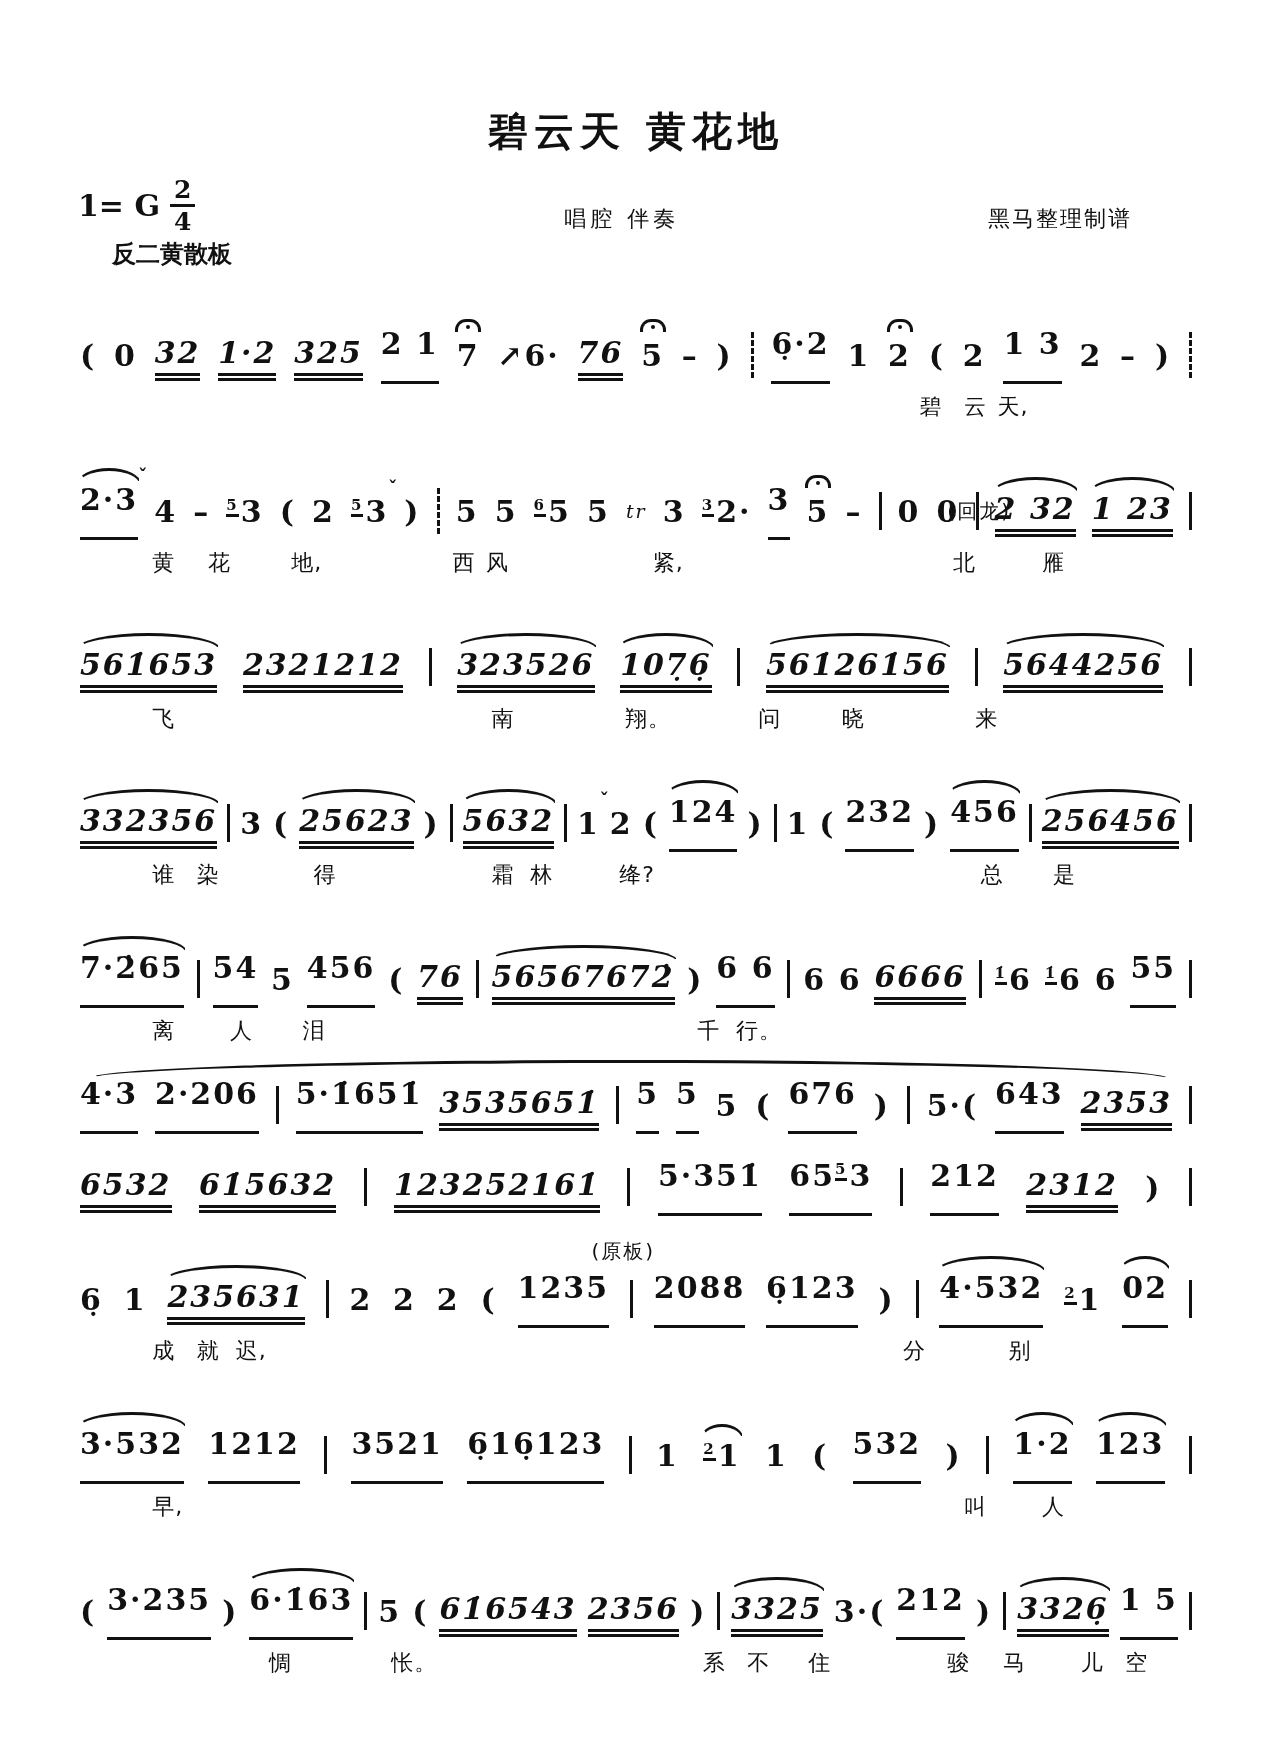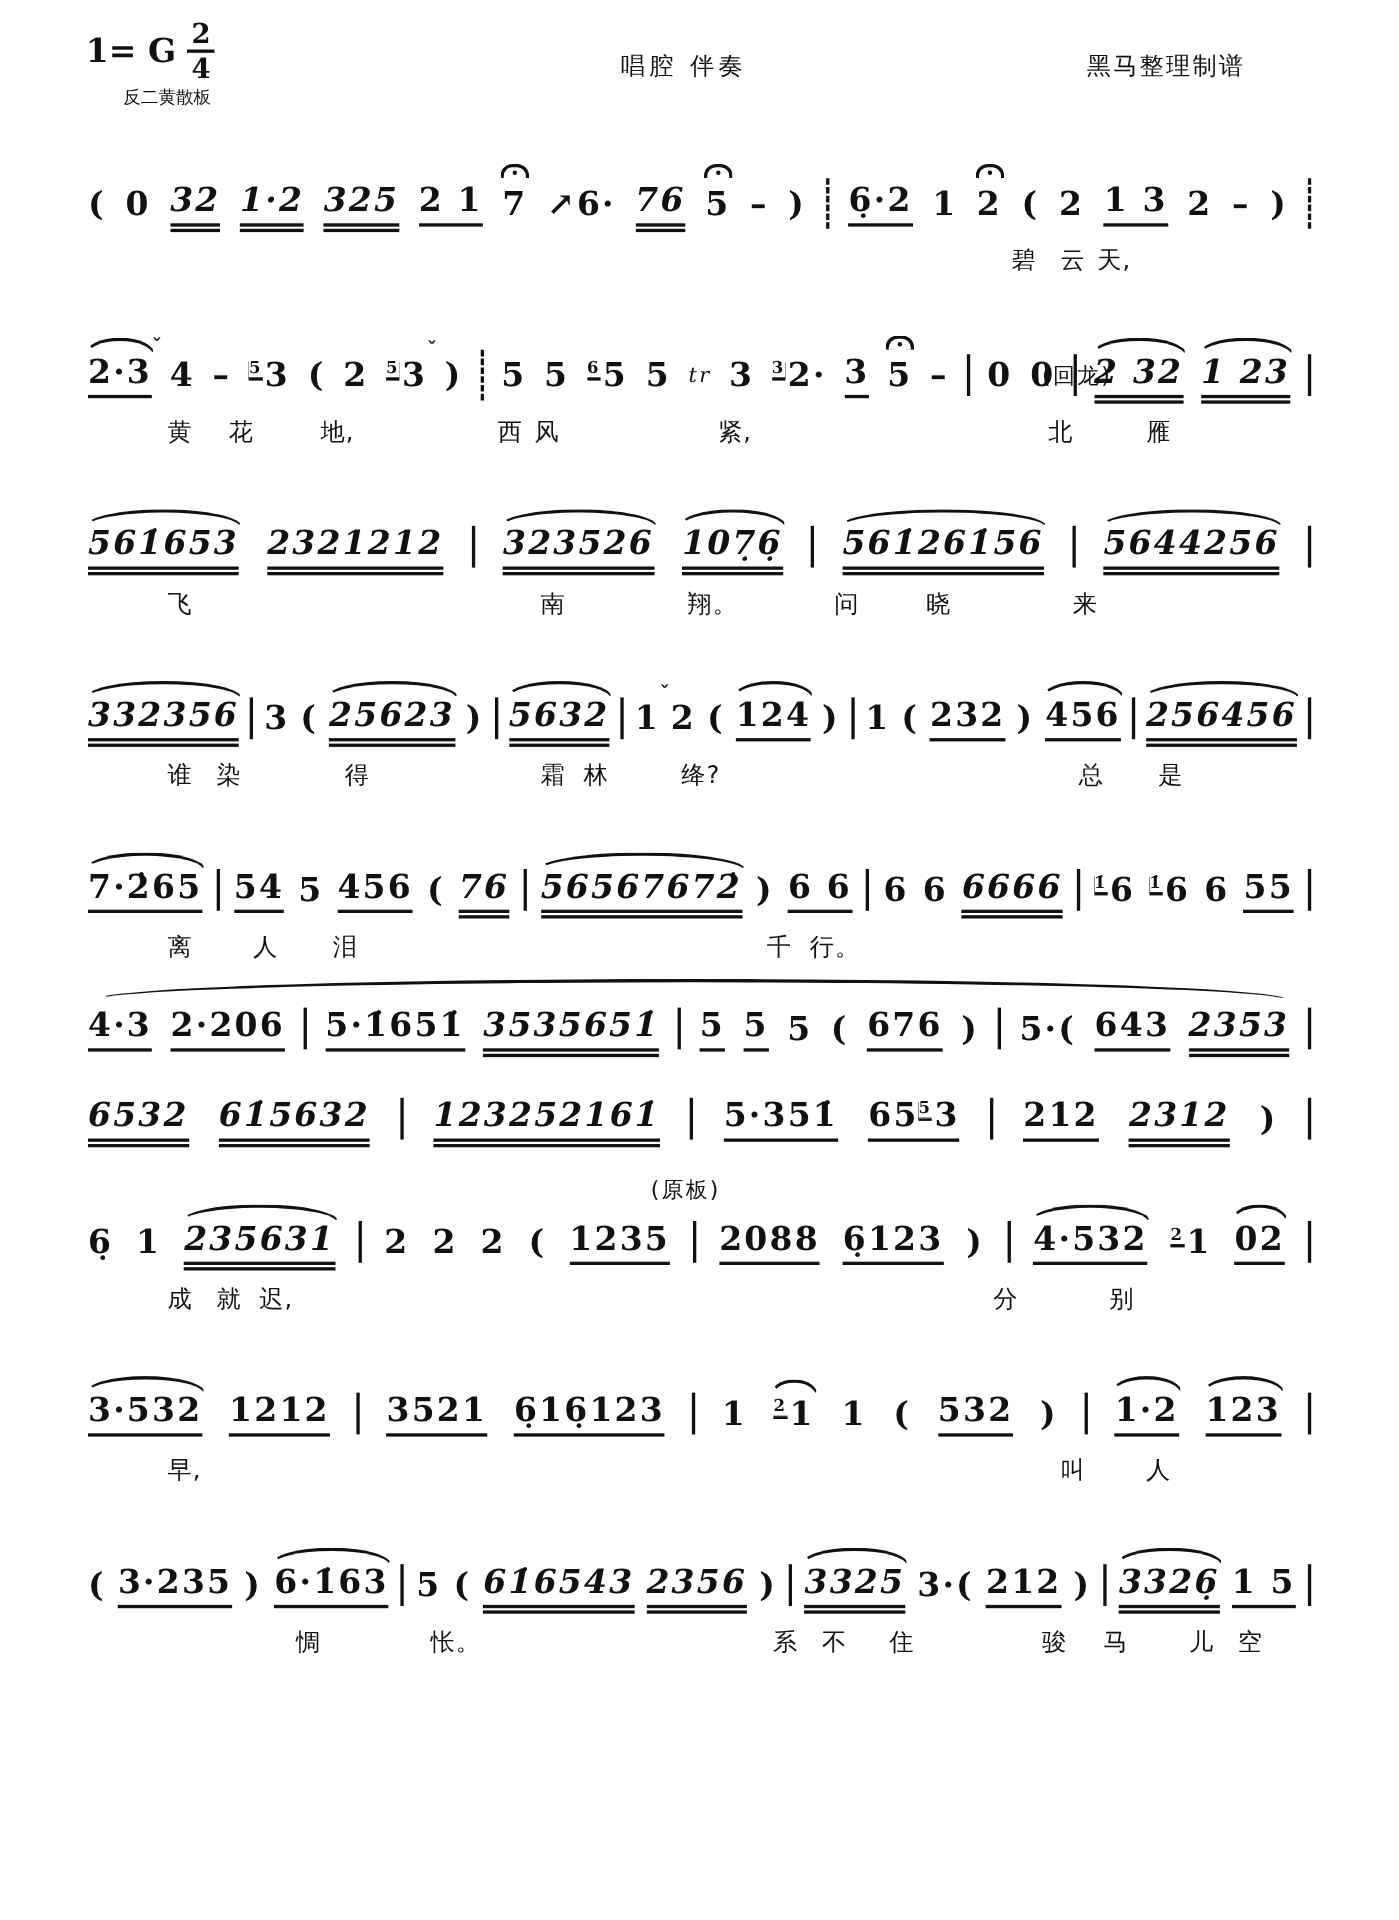--- a/index.html
+++ b/index.html
@@ -10,34 +10,34 @@
          letter-spacing:6px;font-family:"DejaVu Sans","Liberation Sans",sans-serif;}
   .meta{display:flex;align-items:flex-end;justify-content:space-between;
         margin:18px 0 0 0;padding:0 140px 0 78px;}
   .keysig{font:700 30px "DejaVu Serif","Liberation Serif",serif;display:flex;align-items:center;}
   .ts{display:inline-flex;flex-direction:column;align-items:center;line-height:1;
       font-size:25px;font-weight:700;margin-left:10px;}
   .ts .t{border-bottom:3px solid #111;padding:0 4px 2px;}
   .ts .b{padding-top:2px;}
   .voice{font-size:22px;letter-spacing:4px;margin-left:60px;}
   .credit{font-size:22px;letter-spacing:2px;}
-  .tempo{font-size:16px;font-weight:400;margin:4px 0 0 112px;}
+  .tempo{font-size:24px;font-weight:700;margin:4px 0 0 112px;}
   .score{padding:0 80px;}
   .m-line{position:relative;margin-top:58px;}
   .m-line.no-lyrics{margin-top:28px;}
   .ann{position:absolute;top:-34px;font-size:20px;letter-spacing:2px;}
   .notes{display:flex;justify-content:space-between;align-items:center;height:54px;position:relative;}
   .notes.fullslur::before{content:'';position:absolute;left:0.5%;right:2%;top:-18px;height:14px;
         border:2px solid transparent;border-top:3px solid #111;
         border-radius:50% 50% 0 0/100% 100% 0 0;}
   .tok{position:relative;font:700 30px "DejaVu Serif","Liberation Serif",serif;
        letter-spacing:2px;white-space:pre;}
   .tok.tr{font-style:italic;font-size:19px;font-weight:400;}
   .core{display:inline-block;}
-  .core.u1{border-bottom:3px solid #111;padding-bottom:3px;}
+  .core.u1{border-bottom:3px solid #111;padding-bottom:20px;}
   .core.u2{position:relative;border-bottom:3px solid #111;padding-bottom:3px;font-style:italic;}
   .core.u2::after{content:'';position:absolute;left:0;right:0;bottom:-8px;height:3px;background:#111;}
   .slur{position:absolute;left:-3px;right:-3px;top:-14px;height:11px;
         border:2px solid transparent;border-top:3px solid #111;
         border-radius:50% 50% 0 0/100% 100% 0 0;pointer-events:none;}
   .ferm{position:absolute;top:-19px;left:50%;transform:translateX(-50%);width:20px;height:10px;
         border:3px solid #111;border-bottom:none;border-radius:11px 11px 0 0;}
   .ferm::after{content:'';position:absolute;left:50%;top:3px;transform:translateX(-50%);
         width:4px;height:4px;border-radius:50%;background:#111;}
   .breath{position:absolute;top:-16px;right:-11px;font-size:18px;font-weight:700;}
@@ -45,20 +45,21 @@
          border-bottom:1px solid #111;box-shadow:0 2px 0 #111;margin:0 2px 0 0;padding-bottom:1px;}
   .barline{display:inline-block;width:3px;height:38px;background:#111;}
   .barline.dashed{width:0;background:none;border-left:3px dashed #111;height:46px;}
   .lyrics{position:relative;height:34px;margin-top:10px;}
   .lyric{position:absolute;top:0;font-size:22px;letter-spacing:1px;white-space:pre;}
 </style>
 </head>
 <body>
 
 <div class="page">
+  <h1 class="title">碧云天 黄花地</h1>
   <div class="meta">
     <div class="keysig">
       <span>1= G</span>
       <span class="ts">
         <span class="t">2</span>
         <span class="b">4</span>
       </span>
     </div>
     <div class="voice">唱腔 伴奏</div>
     <div class="credit">黑马整理制谱</div>

